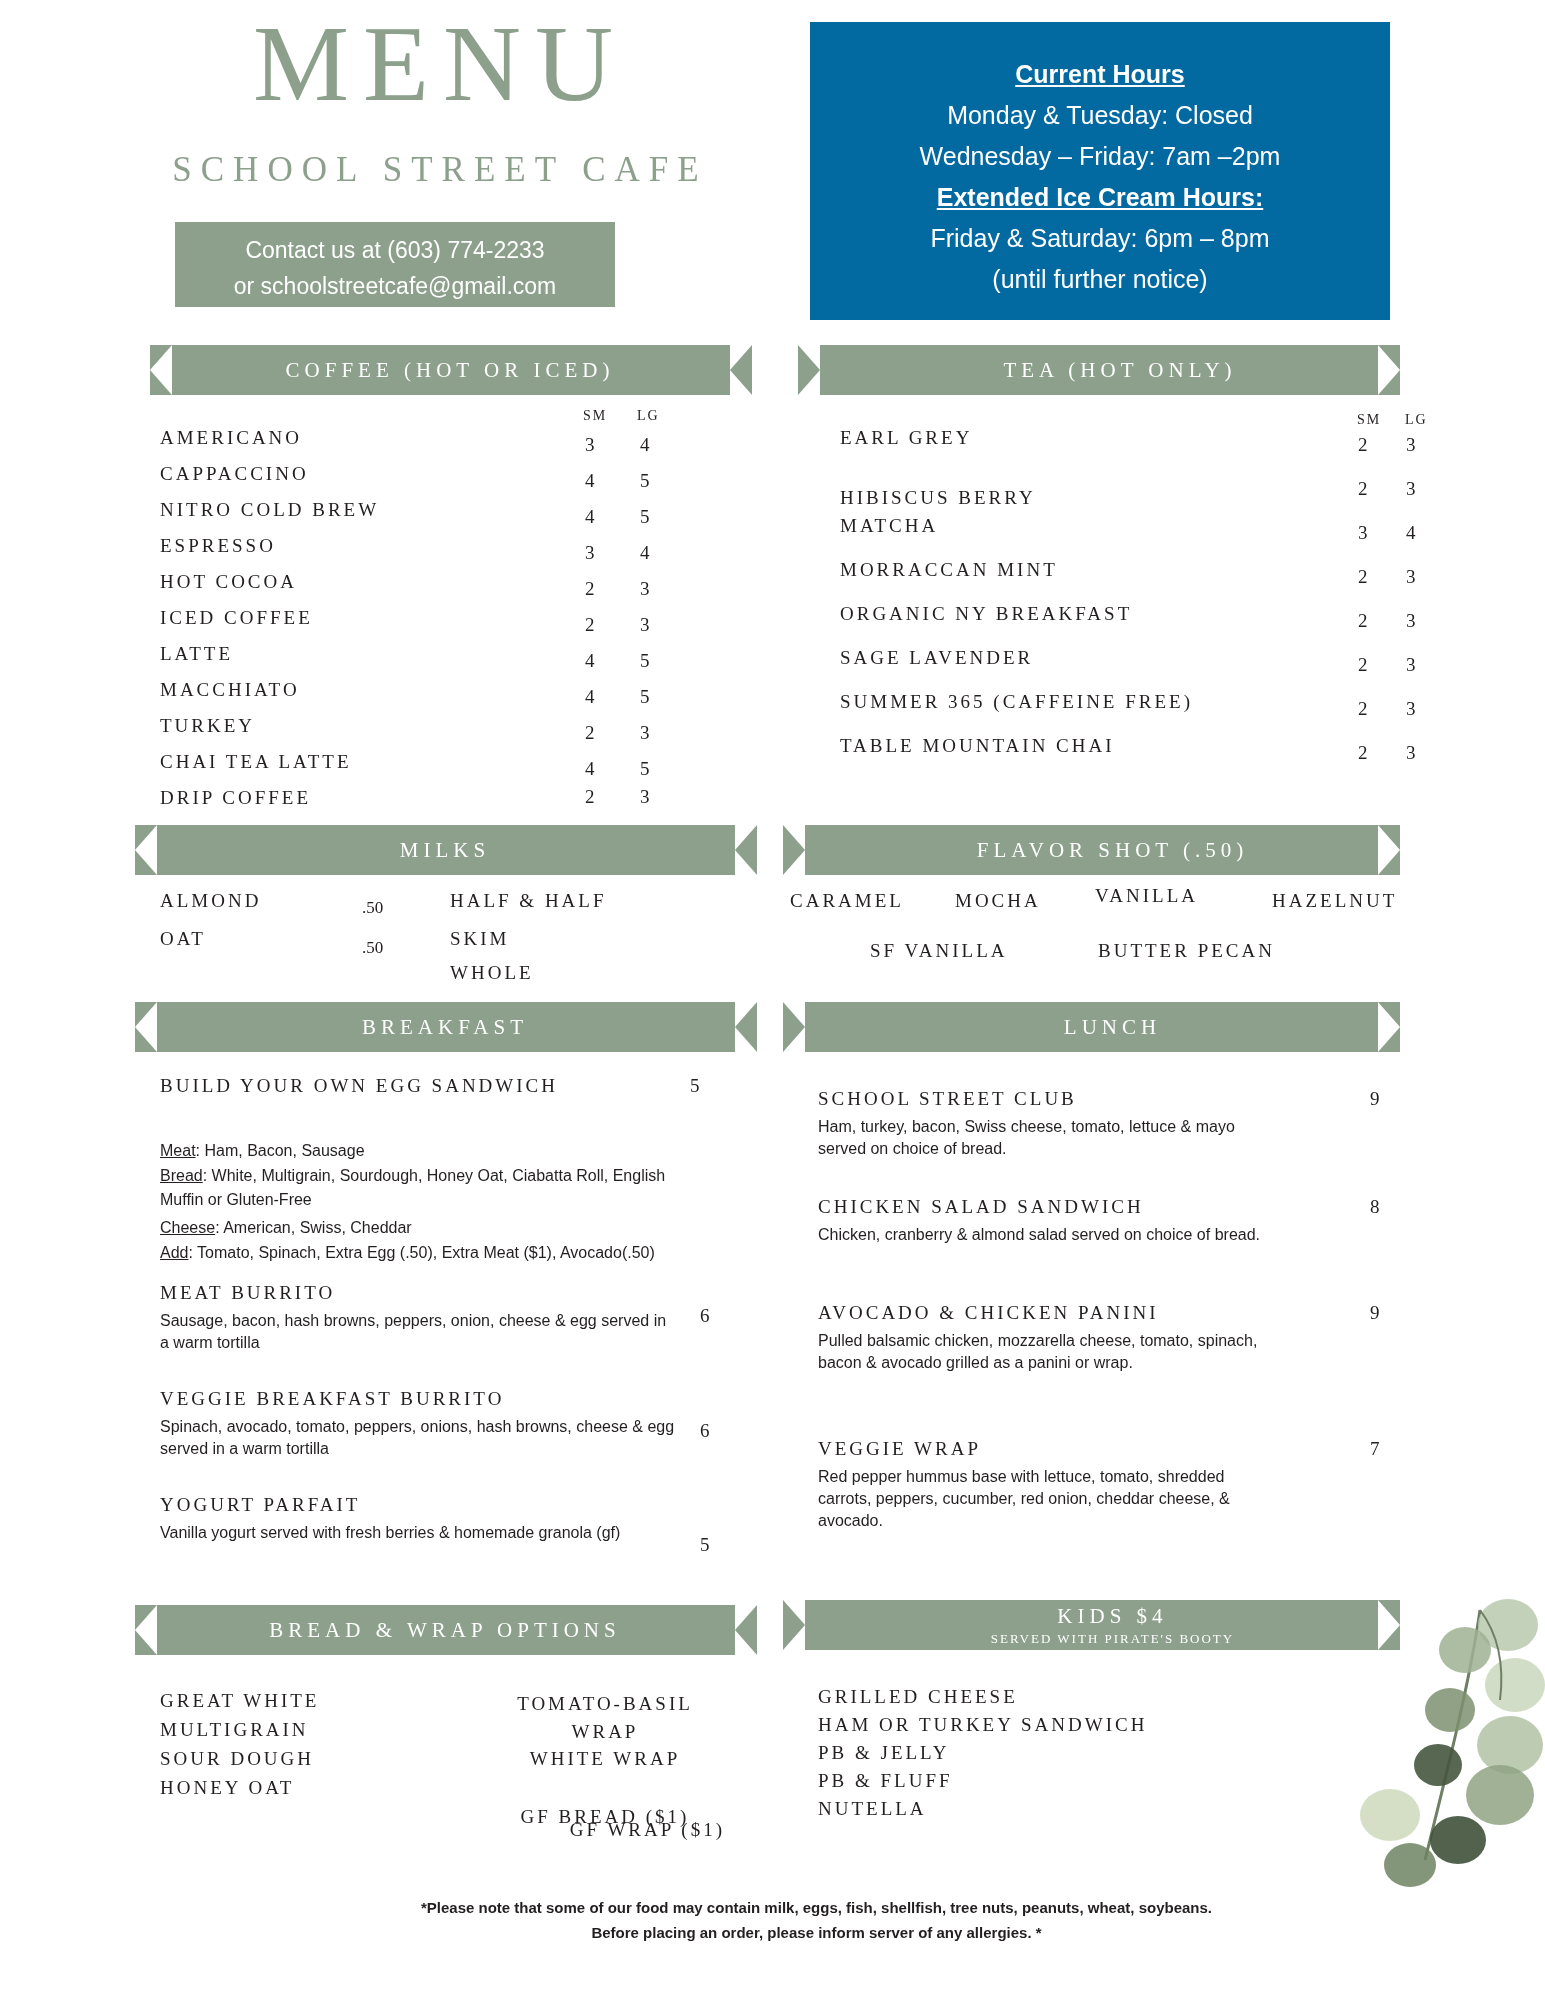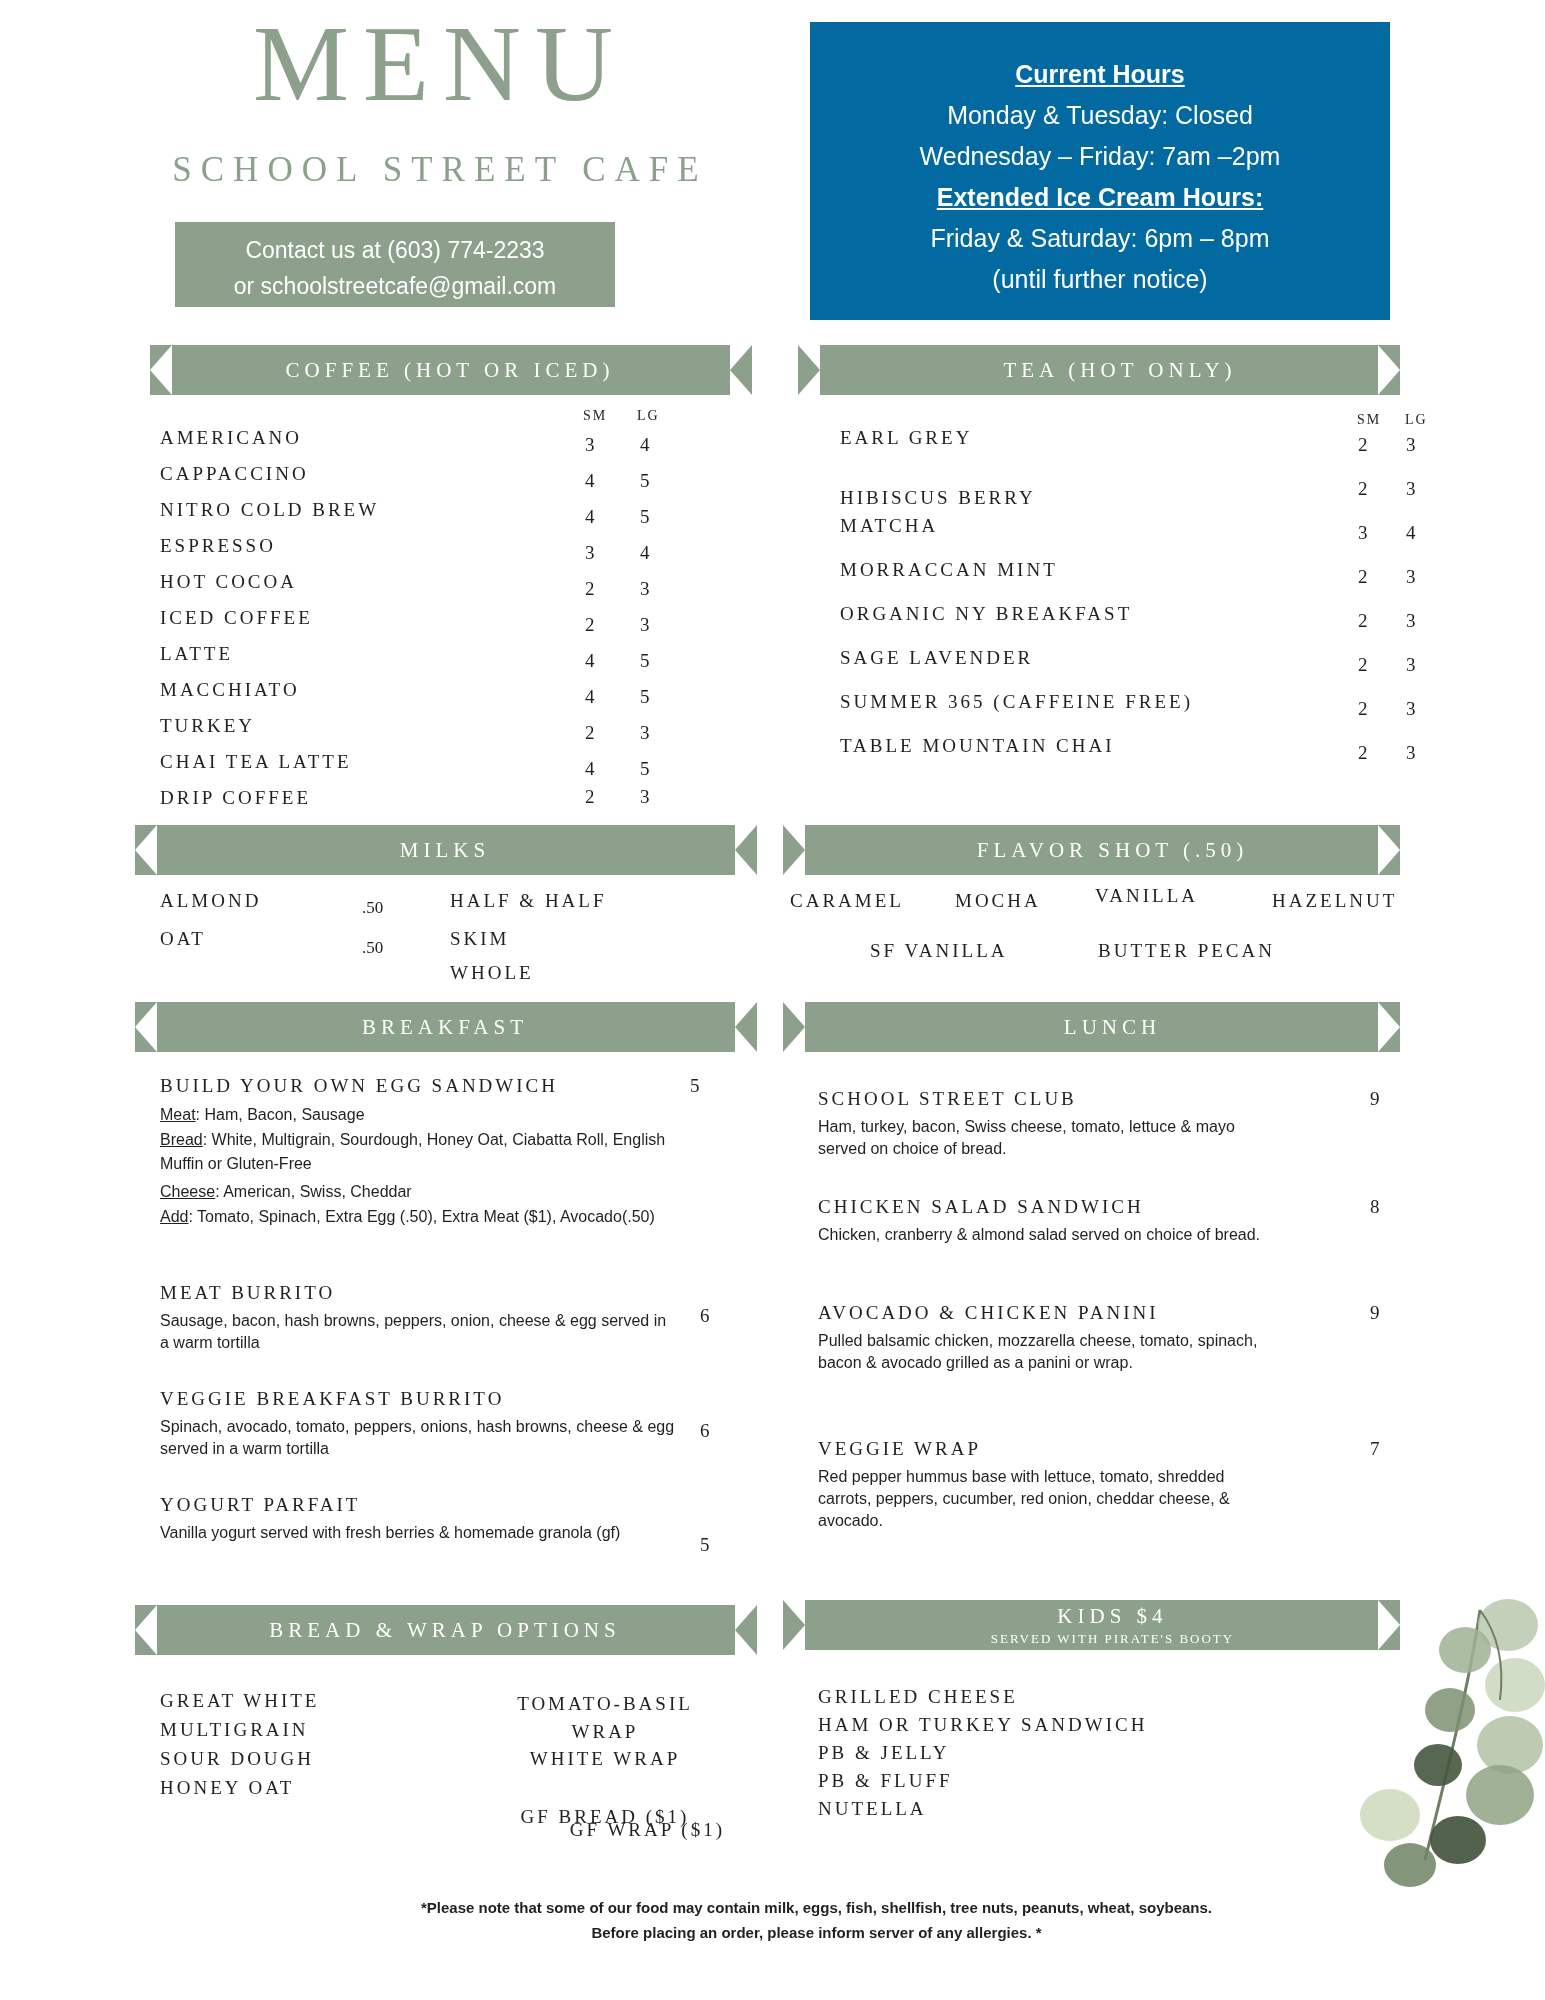--- a/index.html
+++ b/index.html
@@ -49,21 +49,21 @@
   
   .smlg{position:absolute;font-family:"Liberation Serif",serif;font-size:14px;letter-spacing:2px;color:#231f20;}
   .drink-row{position:absolute;font-family:"Liberation Serif",serif;font-size:19px;letter-spacing:3px;white-space:nowrap;}
   .price{position:absolute;font-family:"Liberation Serif",serif;font-size:19px;}
 
   
   .food-name{font-family:"Liberation Serif",serif;font-size:19px;letter-spacing:3px;}
   .food-desc{font-size:16px;line-height:22px;}
   .food-price{font-family:"Liberation Serif",serif;font-size:19px;}
 
-  .byo-line{font-size:16px;line-height:24px;}
+  .byo-line{font-size:16px;line-height:24px;margin-top:36px;}
   .byo-line u{text-decoration:underline;}
 
   .footer-note{
     position:absolute;left:0;top:1895px;width:1545px;text-align:center;
     font-size:15px;font-weight:bold;line-height:25px;margin-left:44px;
   }
 </style>
 </head>
 <body>
 

